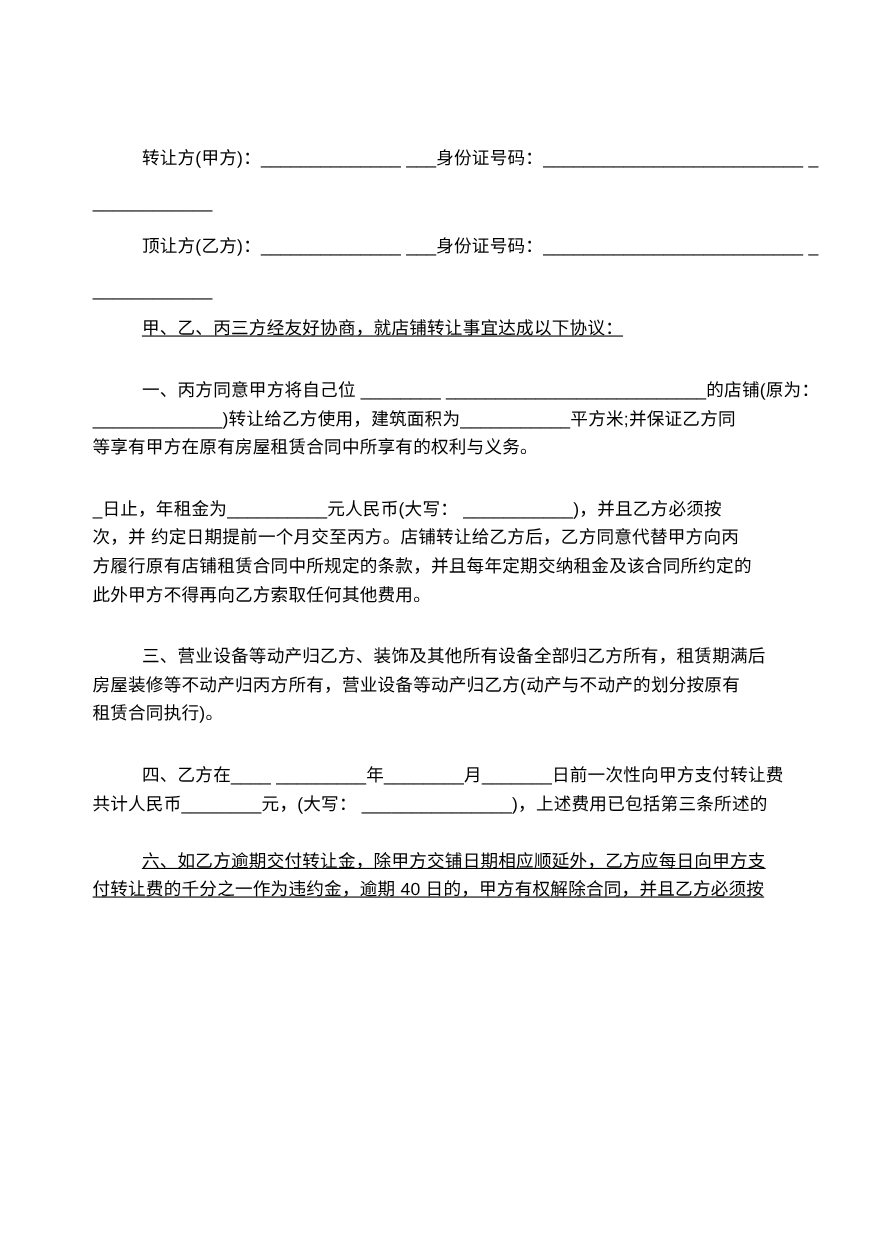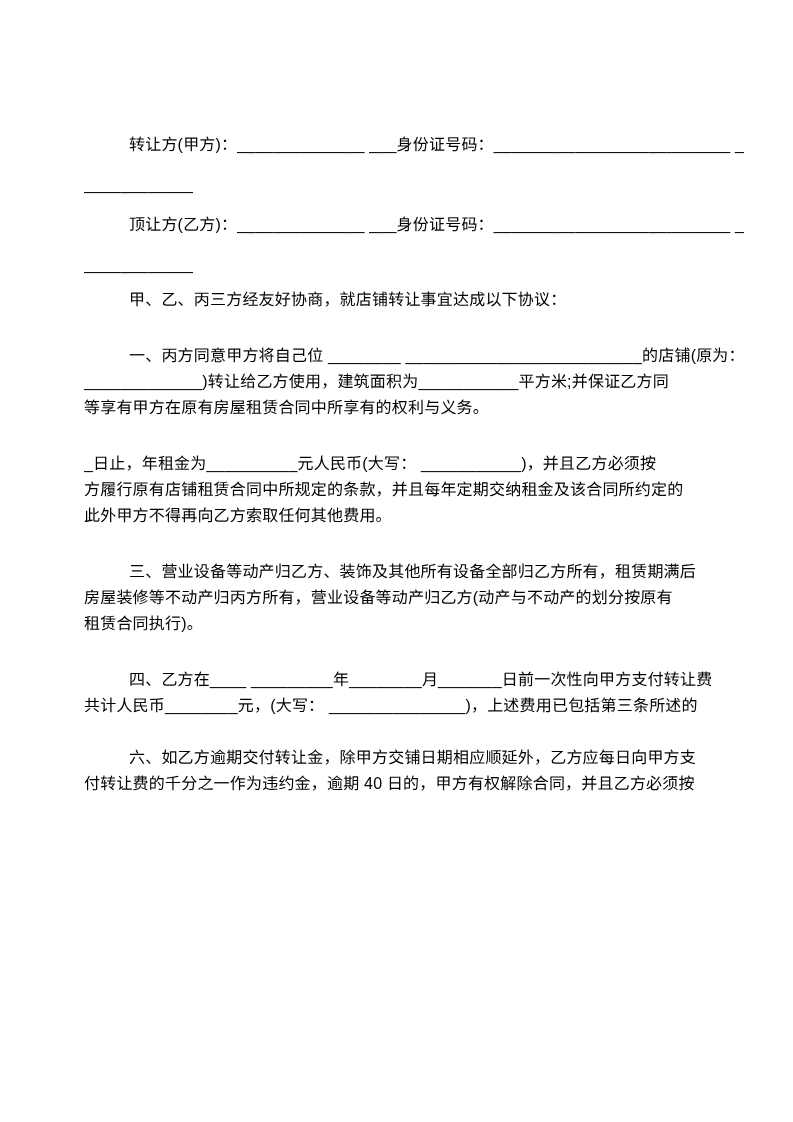--- a/index.html
+++ b/index.html
@@ -23,23 +23,23 @@
   .block { margin: 0; }
   .line {
     font-size: 16px;
     line-height: 26px;
     white-space: pre;
     letter-spacing: 0.2px;
     overflow: hidden;
   }
   .party .line { line-height: 40px; }
   .indent { text-indent: 45px; }
-  .intro-block { margin-top: 2px; }
+  .intro-block { margin-top: 2px; text-decoration: underline; }
   .section { margin-top: 30px; }
-  .section-last { margin-top: 26px; }
+  .section-last { margin-top: 26px; text-decoration: underline; }
 </style>
 </head>
 <body>
 
 <div class="page">
   <div class="text-col">
 
     <div class="block party">
       <div class="line indent">转让方(甲方)：______________ ___身份证号码：__________________________ ____</div>
       <div class="line">____________</div>
@@ -55,20 +55,21 @@
     </div>
 
     <div class="block section">
       <div class="line indent">一、丙方同意甲方将自己位 ________ __________________________的店铺(原为：__</div>
       <div class="line">_____________)转让给乙方使用，建筑面积为___________平方米;并保证乙方同</div>
       <div class="line">等享有甲方在原有房屋租赁合同中所享有的权利与义务。</div>
     </div>
 
     <div class="block section">
       <div class="line">_日止，年租金为__________元人民币(大写： ___________)，并且乙方必须按</div>
+      <div class="line">次，并 约定日期提前一个月交至丙方。店铺转让给乙方后，乙方同意代替甲方向丙</div>
       <div class="line">方履行原有店铺租赁合同中所规定的条款，并且每年定期交纳租金及该合同所约定的</div>
       <div class="line">此外甲方不得再向乙方索取任何其他费用。</div>
     </div>
 
     <div class="block section">
       <div class="line indent">三、营业设备等动产归乙方、装饰及其他所有设备全部归乙方所有，租赁期满后</div>
       <div class="line">房屋装修等不动产归丙方所有，营业设备等动产归乙方(动产与不动产的划分按原有</div>
       <div class="line">租赁合同执行)。</div>
     </div>
 

